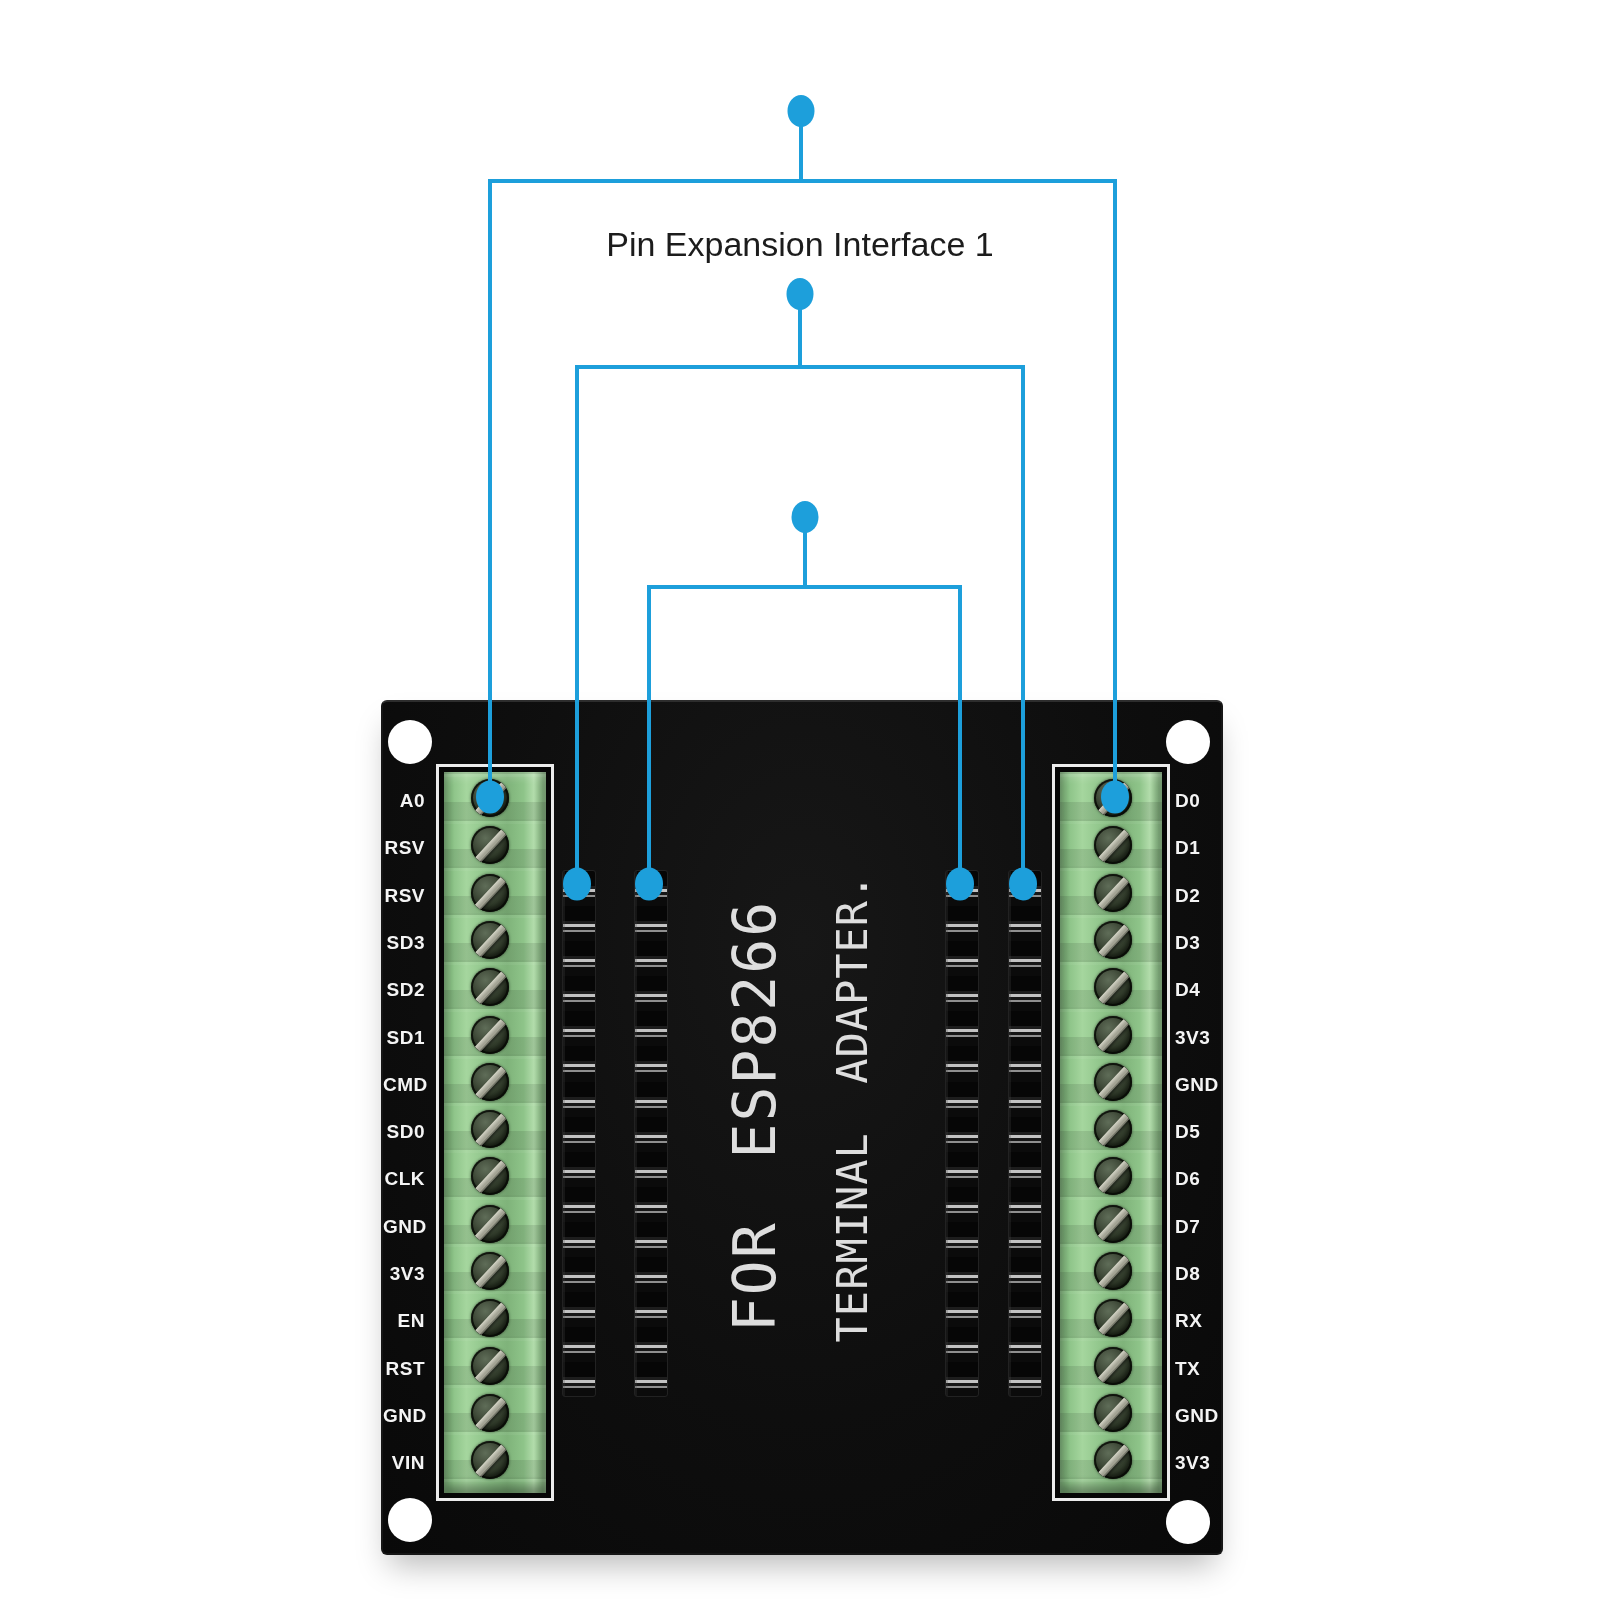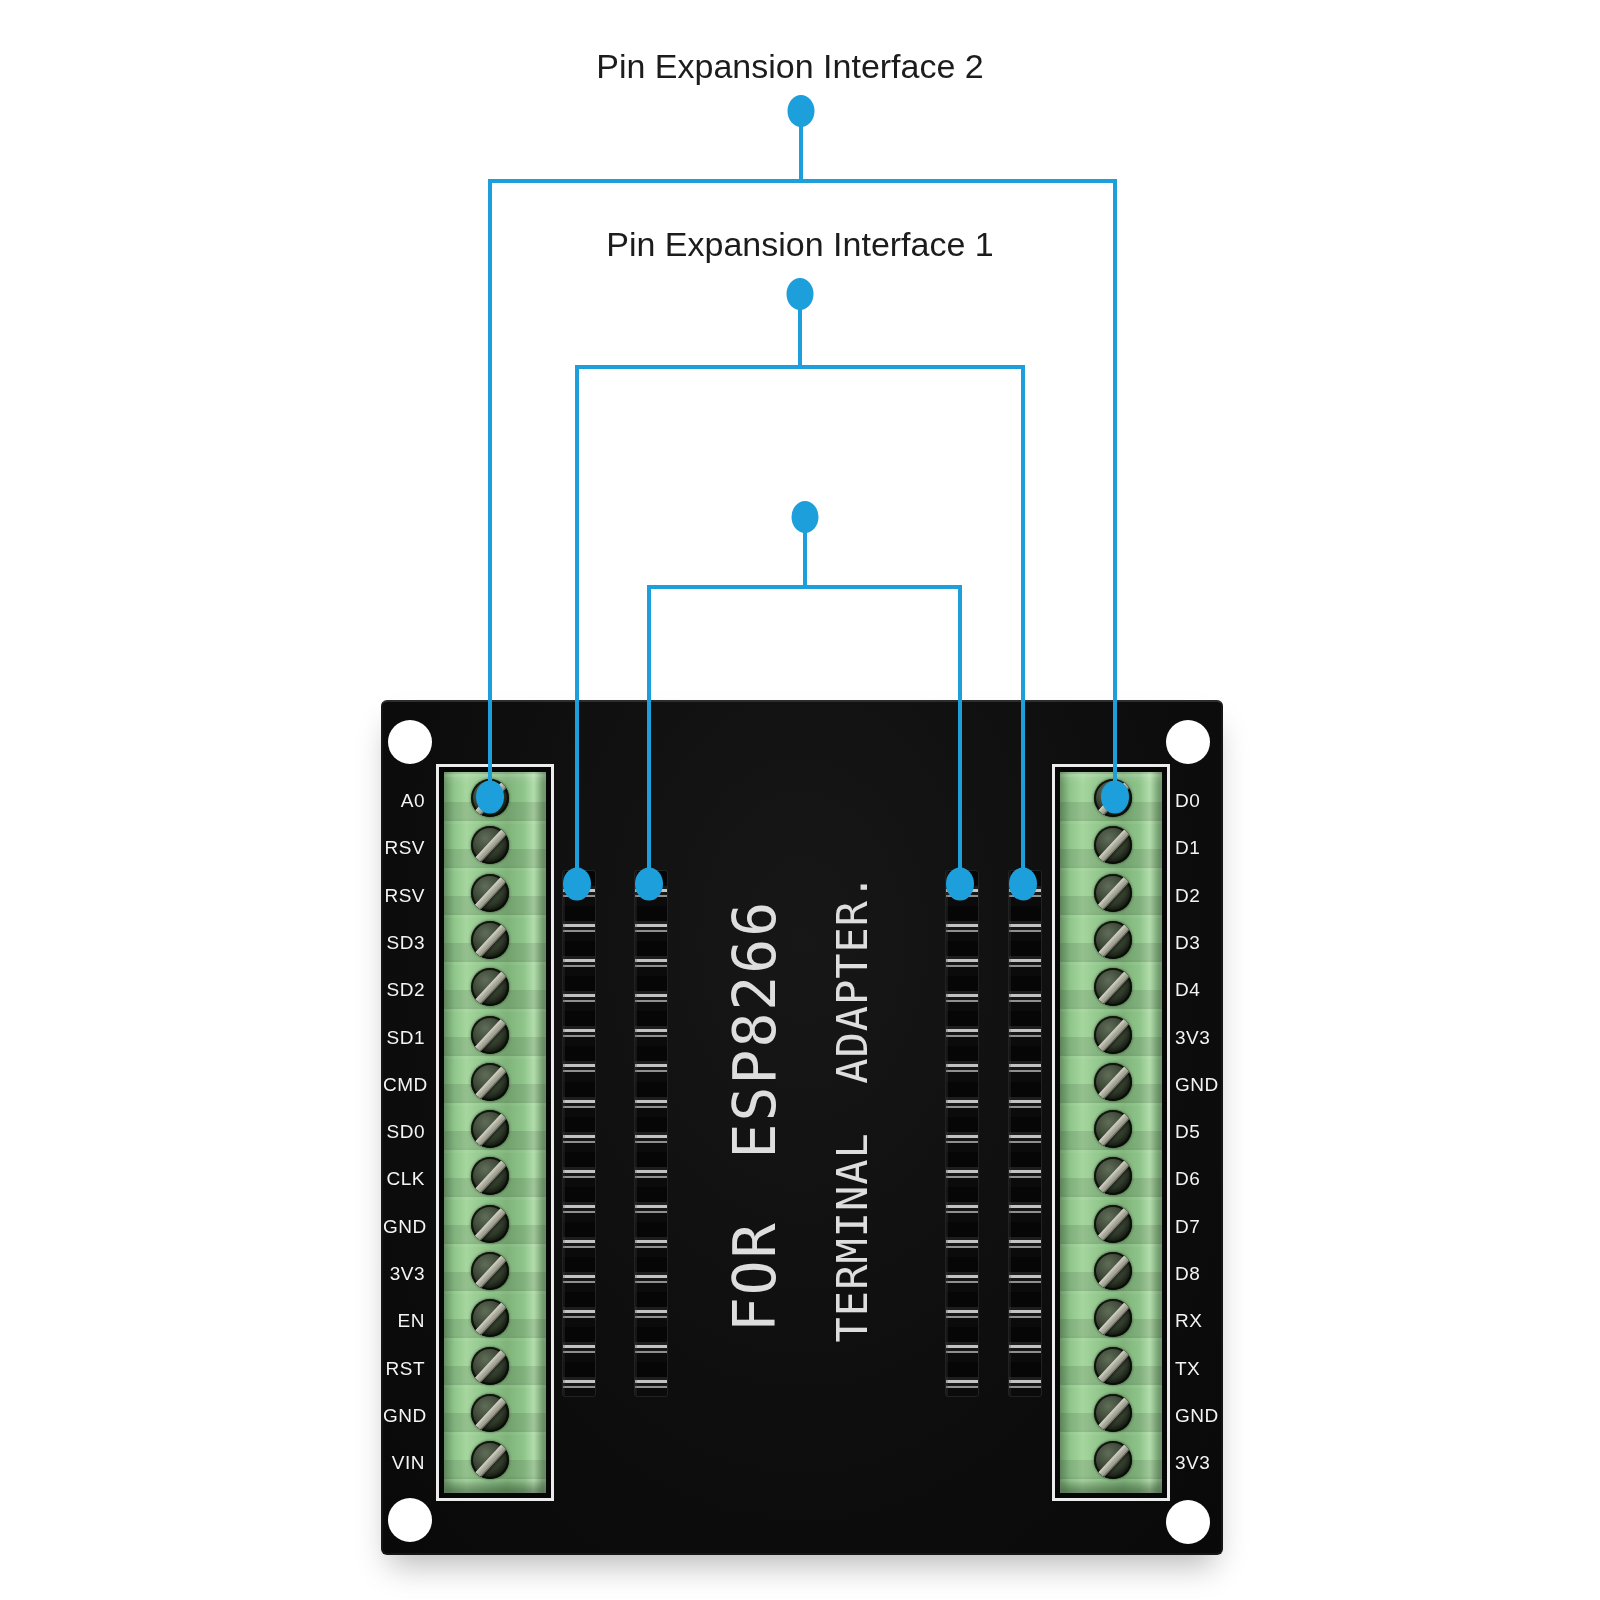--- a/index.html
+++ b/index.html
@@ -68,30 +68,29 @@
   
   .silk{position:absolute;color:#e9e9e9;font-family:"DejaVu Sans Mono",monospace;
         white-space:nowrap;transform:translate(-50%,-50%) rotate(-90deg);opacity:0.95;}
   .silk1{left:372px;top:414px;font-size:58px;letter-spacing:2px;word-spacing:26px;font-weight:400;}
   .silk2{left:469px;top:406px;font-size:42px;letter-spacing:1px;word-spacing:22px;font-weight:400;}
 
   
   .pin-labels{position:absolute;z-index:3;}
   .pin-labels .pin-label{position:absolute;height:22px;line-height:22px;width:100%;
       top:calc(88px + var(--i)*47.3px);
-      color:#f4f4f4;font-size:19px;font-weight:normal;letter-spacing:0.5px;}
+      color:#f4f4f4;font-size:19px;font-weight:bold;letter-spacing:0.5px;}
   .pin-labels.left{left:0px;top:0px;width:42px;text-align:right;}
   .pin-labels.right{left:792px;top:0px;width:50px;text-align:left;}
 </style>
 </head>
 <body>
 
 <div class="stage">
 
-  <div class="callout-label lbl-if2">Pin Expansion Interface 2</div>
   <div class="callout-label lbl-if1">Pin Expansion Interface 1</div>
 
   <div class="board">
     <div class="hole tl"></div>
     <div class="hole tr"></div>
     <div class="hole bl"></div>
     <div class="hole br"></div>
 
     <div class="terminal left">
       <div class="greenbody">

